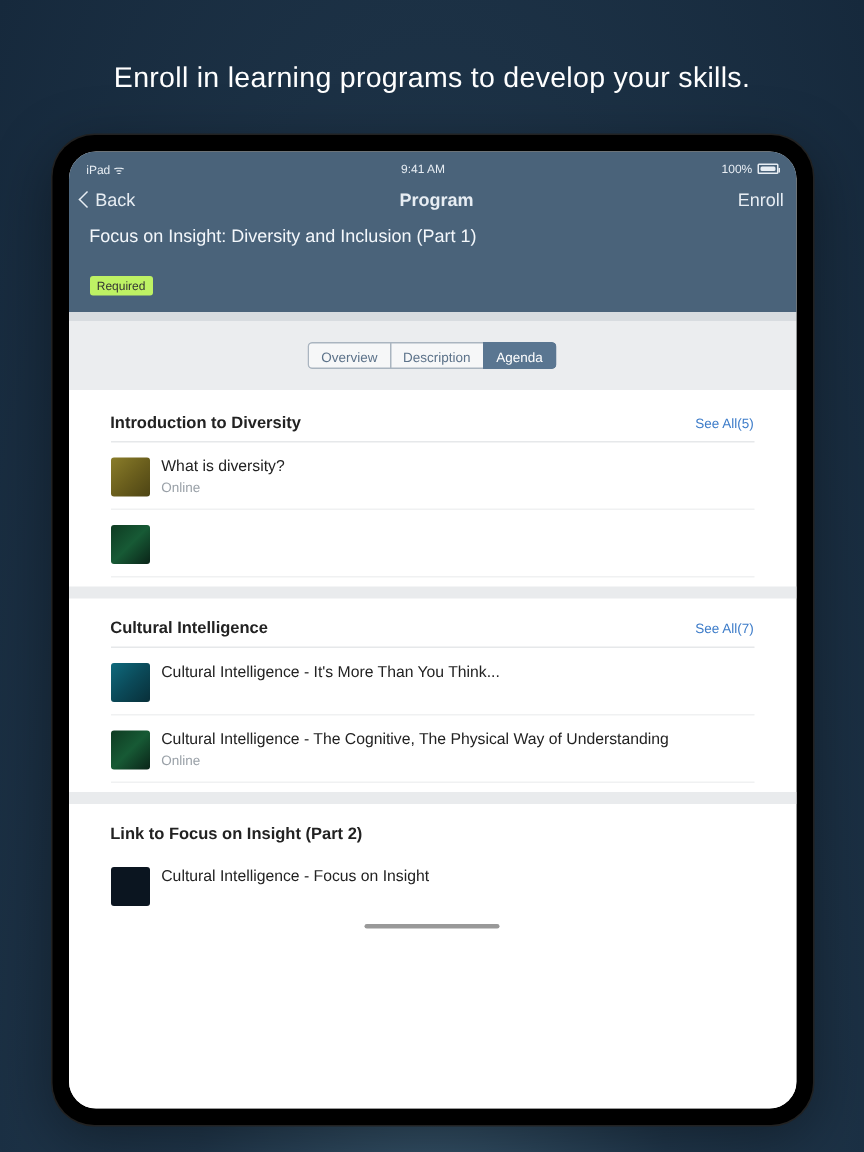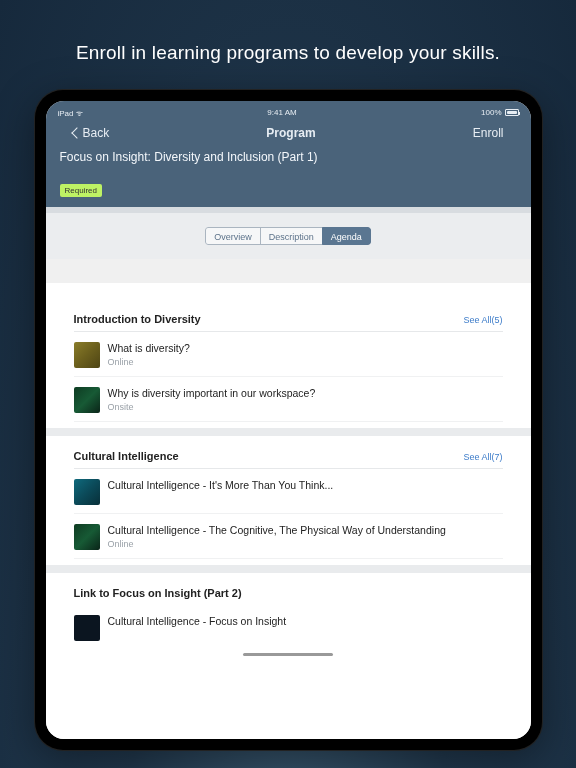--- a/index.html
+++ b/index.html
@@ -55,21 +55,21 @@
     width: 14px; height: 7px; border: 1px solid #e7edf3; border-radius: 1px;
     position: relative; display: inline-block;
   }
   .battery::after {
     content:""; position:absolute; left:1px; top:1px; bottom:1px; right:1px;
     background:#e7edf3; border-radius:1px;
   }
   .battery::before { content:""; position:absolute; right:-2px; top:2px; width:1px; height:3px; background:#e7edf3; }
   .nav {
     display: flex; justify-content: space-between; align-items: center;
-    padding: 6px 27px 10px;
+    padding: 6px 8px 10px;
   }
   .nav-left { display: flex; align-items: center; gap: 2px; color:#e7edf3; font-size: 12px; }
   .chev {
     width: 8px; height: 8px;
     border-left: 1.5px solid #e7edf3; border-bottom: 1.5px solid #e7edf3;
     transform: rotate(45deg);
   }
   .nav-title { font-size: 12px; font-weight: 600; }
   .nav-right { font-size: 12px; }
   .program-head { padding: 0 14px 10px; }
@@ -97,21 +97,21 @@
     padding: 3px 8px;
     margin-left: -1px;
     height: 18px;
     line-height: 12px;
   }
   .seg button:first-child { margin-left: 0; border-radius: 3px 0 0 3px;}
   .seg button:last-child { border-radius: 0 3px 3px 0;}
   .seg button.active {
     background: #5a7691; color: #fff; border-color:#5a7691;
   }
-  .content { background:#fff; padding: 16px 28px; flex:1;margin-top:24px; }
+  .content { background:#fff; padding: 2px 28px; flex:1; }
   .section { padding-top: 14px; }
   .sec-head {
     display:flex; justify-content:space-between; align-items: baseline;
     border-bottom: 1px solid #e6e8ea; padding-bottom: 6px;
   }
   .sec-title { font-size: 11px; font-weight: 600; color:#222; }
   .sec-link { font-size: 9px; color:#3d7cc9; }
   .item { display:flex; gap:8px; padding: 10px 0 8px; border-bottom: 1px solid #f0f1f2; }
   .item:last-child { border-bottom: none; }
   .thumb { width: 26px; height: 26px; border-radius: 2px; flex-shrink: 0; }
@@ -184,24 +184,20 @@
         </div>
         <div class="item">
           <div class="thumb t-olive"></div>
           <div class="item-txt">
             <div class="item-name">What is diversity?</div>
             <div class="item-sub">Online</div>
           </div>
         </div>
         <div class="item">
           <div class="thumb t-green"></div>
-          <div class="item-txt">
-            <div class="item-name">Why is diversity important in our workspace?</div>
-            <div class="item-sub">Onsite</div>
-          </div>
         </div>
         <div class="divider-band"></div>
       </div>
 
       <div class="section">
         <div class="sec-head">
           <div class="sec-title">Cultural Intelligence</div>
           <div class="sec-link">See All(7)</div>
         </div>
         <div class="item">

